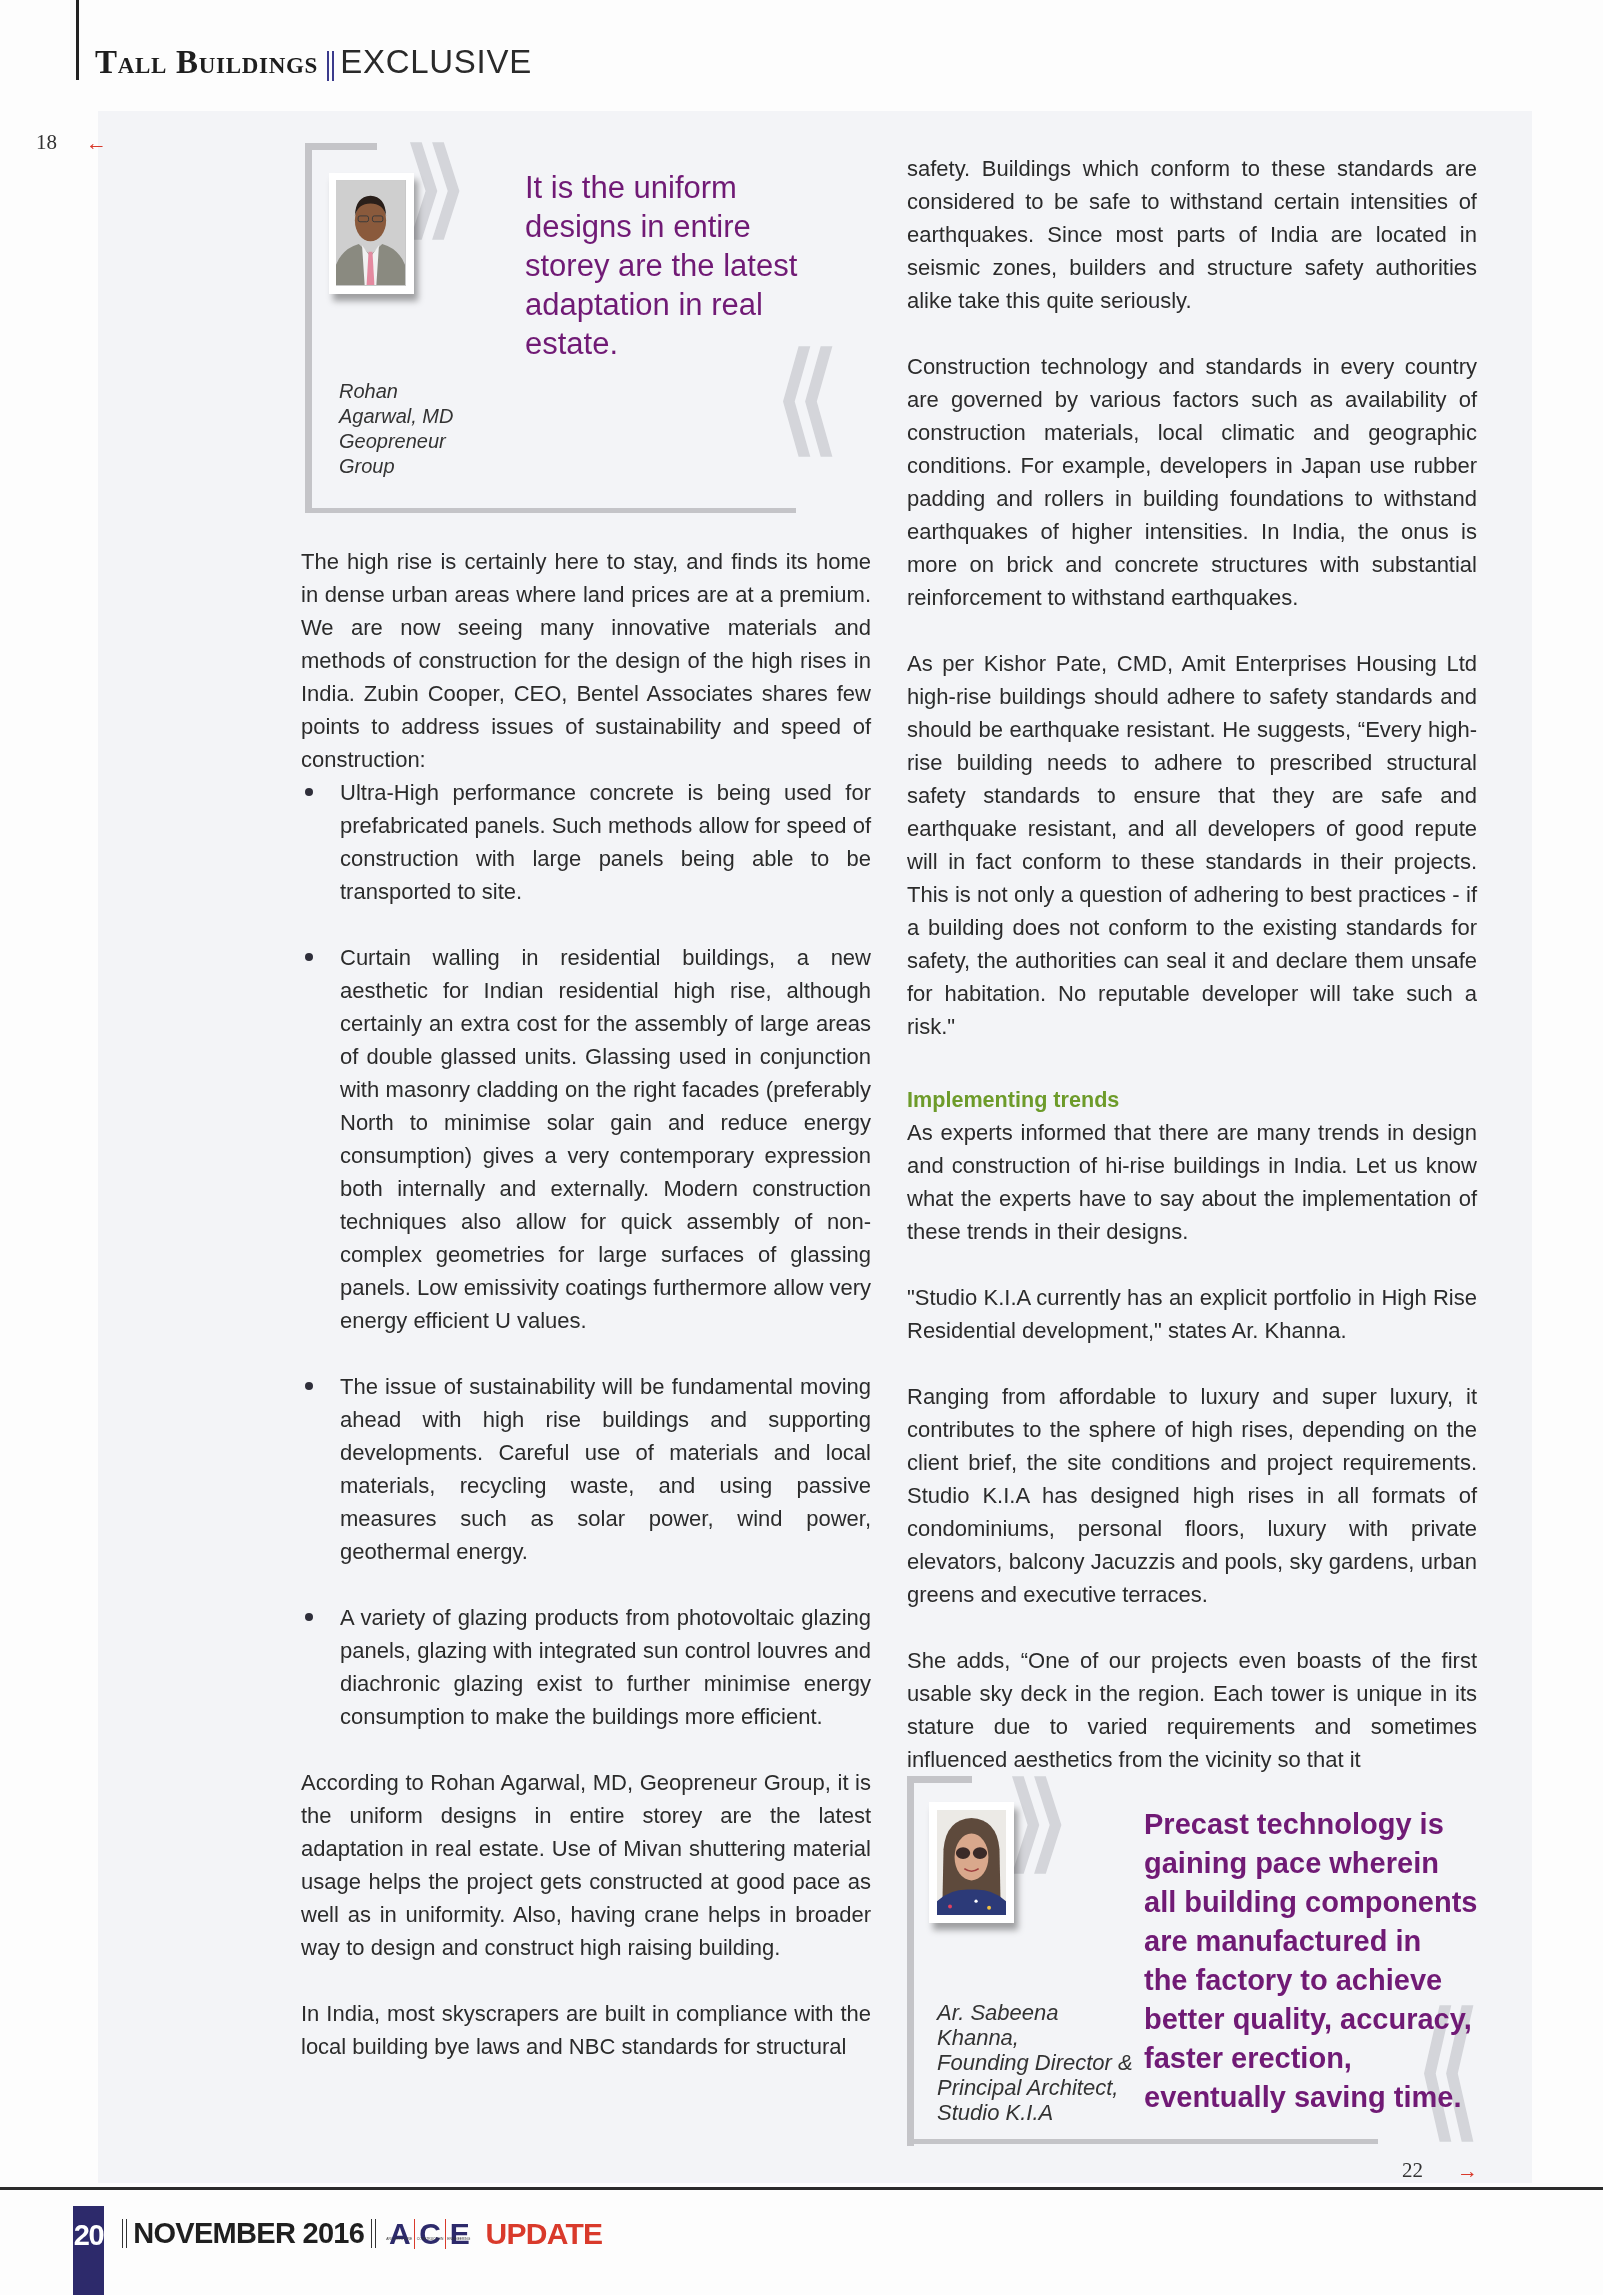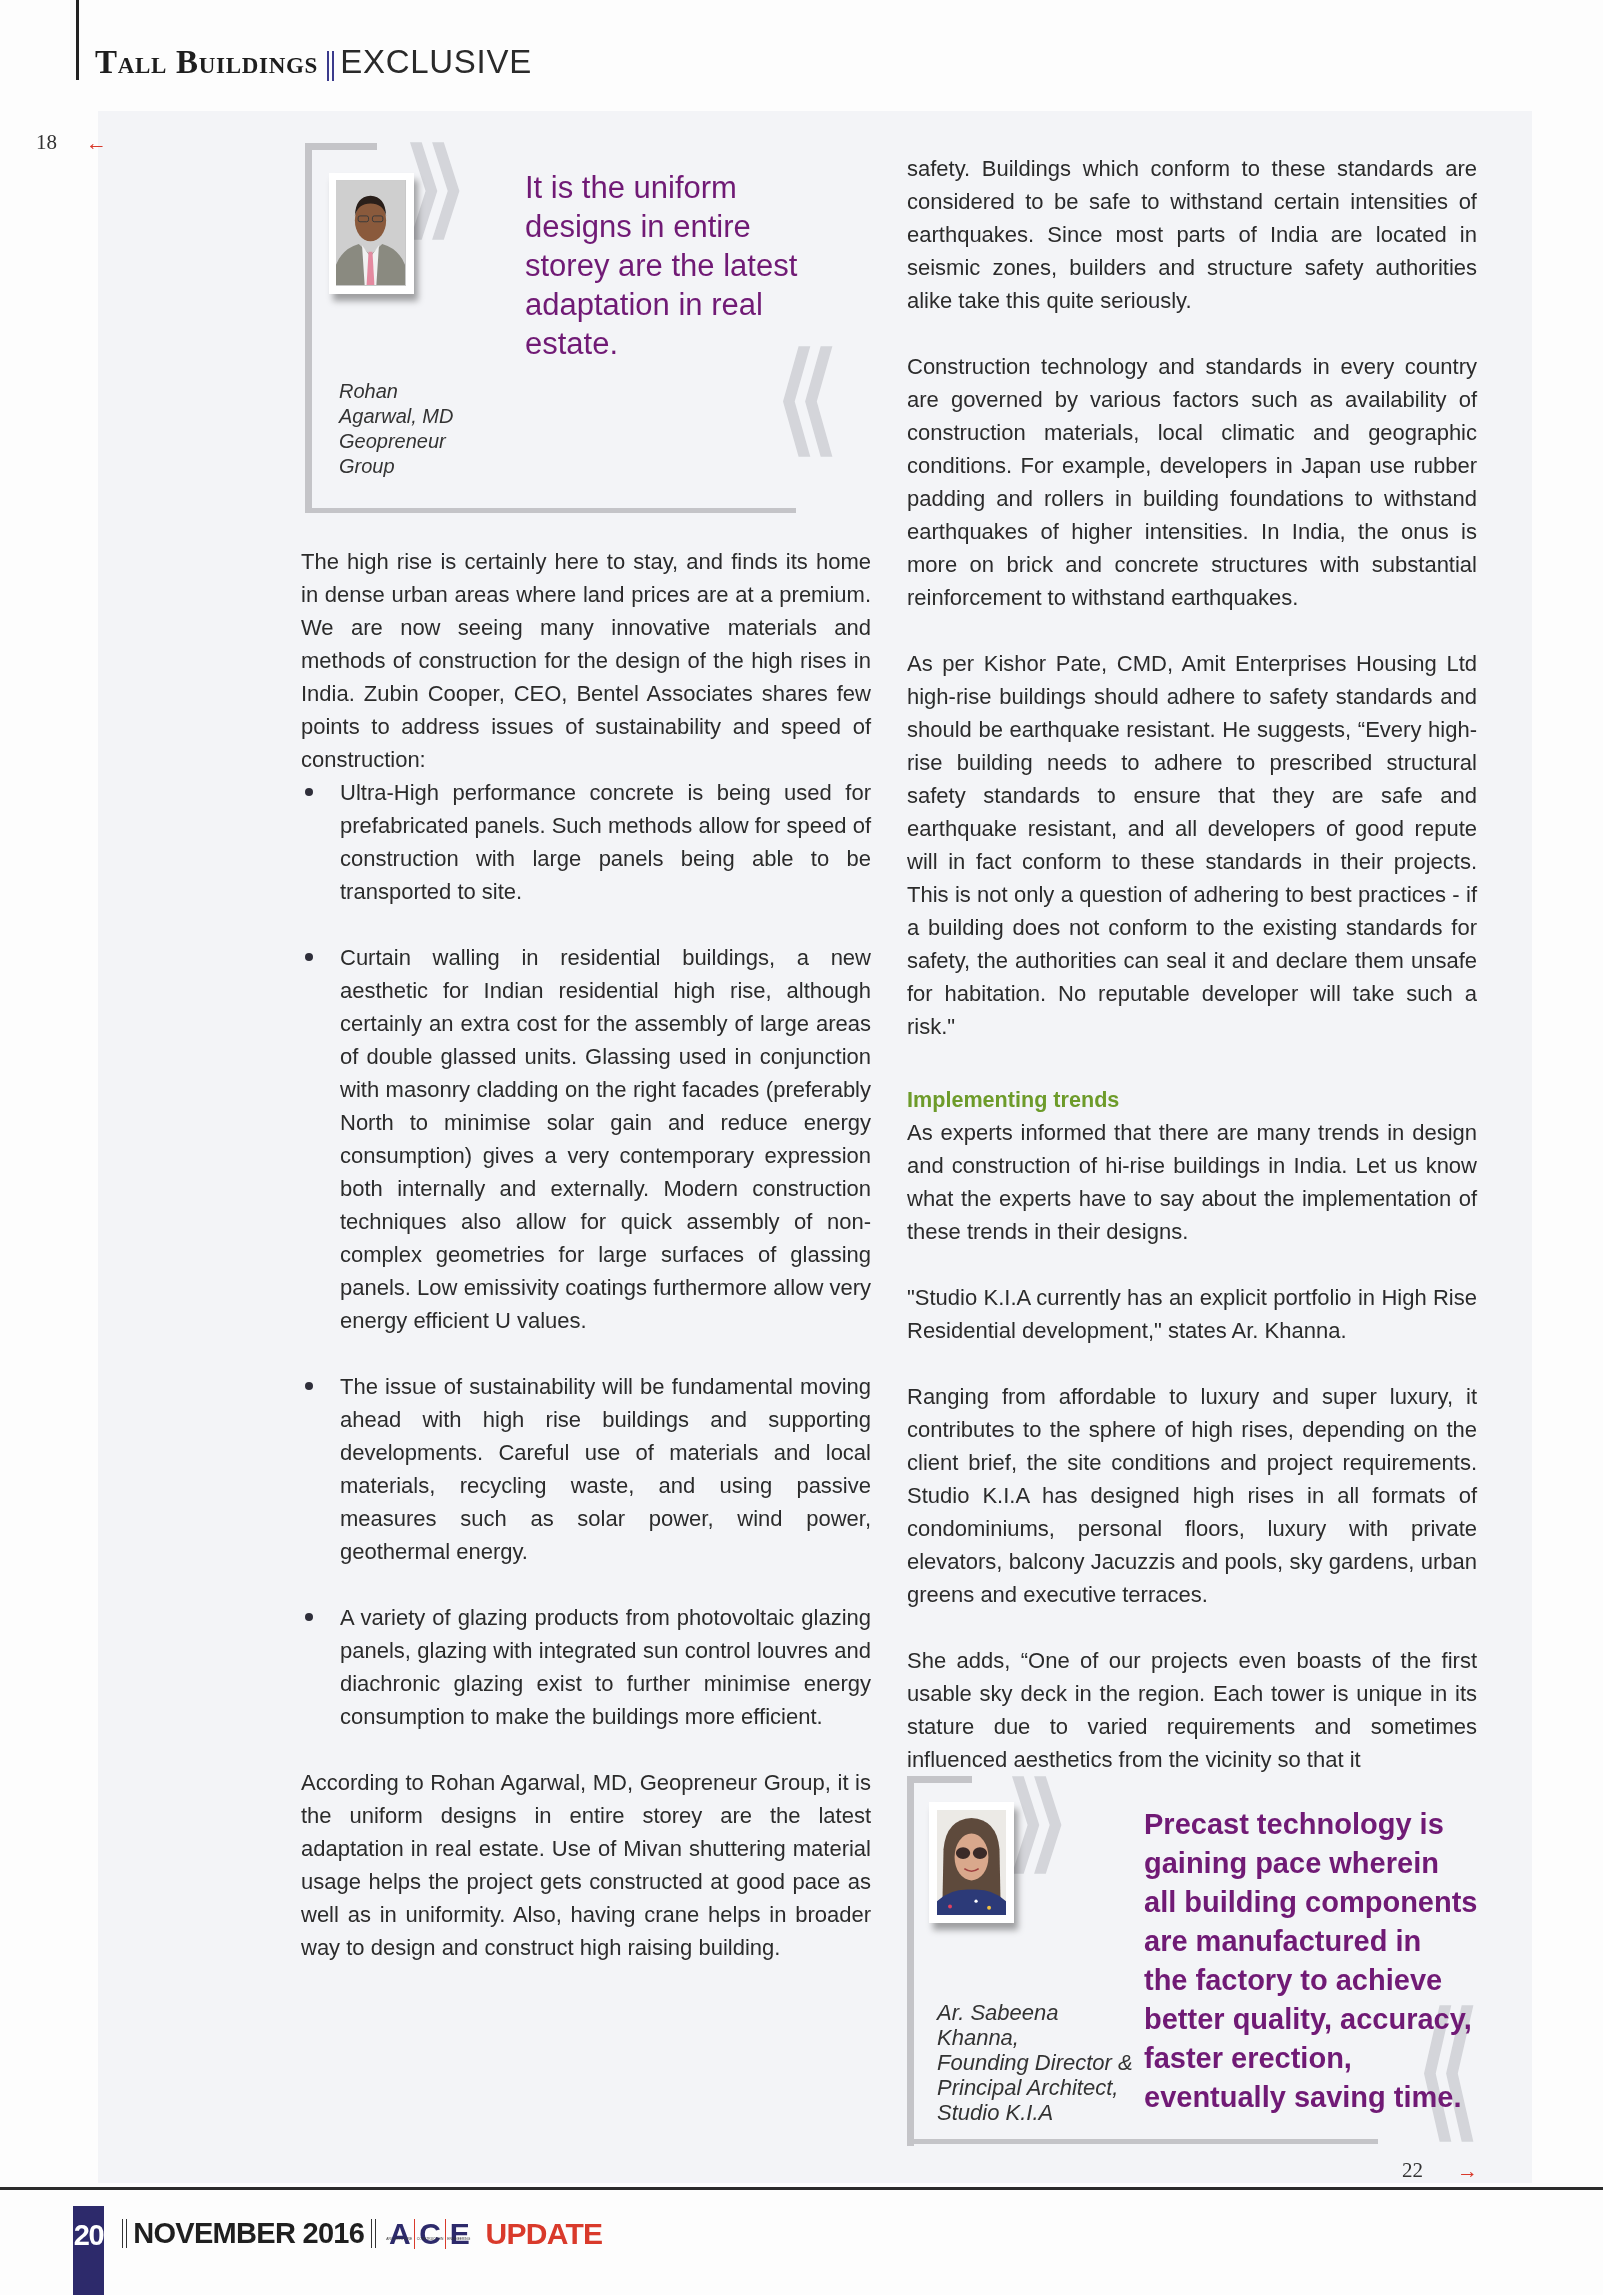--- a/index.html
+++ b/index.html
@@ -128,20 +128,21 @@
 
 <div class="abs col" style="left:301px; top:545px; width:570px;">
   <p class="noafter">The high rise is certainly here to stay, and finds its home in dense urban areas where land prices are at a premium. We are now seeing many innovative materials and methods of construction for the design of the high rises in India. Zubin Cooper, CEO, Bentel Associates shares few points to address issues of sustainability and speed of construction:</p>
   <ul>
     <li><span class="dot"></span><span>Ultra-High performance concrete is being used for prefabricated panels. Such methods allow for speed of construction with large panels being able to be transported to site.</span></li>
     <li><span class="dot"></span><span>Curtain walling in residential buildings, a new aesthetic for Indian residential high rise, although certainly an extra cost for the assembly of large areas of double glassed units. Glassing used in conjunction with masonry cladding on the right facades (preferably North to minimise solar gain and reduce energy consumption) gives a very contemporary expression both internally and externally. Modern construction techniques also allow for quick assembly of non-complex geometries for large surfaces of glassing panels. Low emissivity coatings furthermore allow very energy efficient U values.</span></li>
     <li><span class="dot"></span><span>The issue of sustainability will be fundamental moving ahead with high rise buildings and supporting developments. Careful use of materials and local materials, recycling waste, and using passive measures such as solar power, wind power, geothermal energy.</span></li>
     <li><span class="dot"></span><span>A variety of glazing products from photovoltaic glazing panels, glazing with integrated sun control louvres and diachronic glazing exist to further minimise energy consumption to make the buildings more efficient.</span></li>
   </ul>
   <p>According to Rohan Agarwal, MD, Geopreneur Group, it is the uniform designs in entire storey are the latest adaptation in real estate. Use of Mivan shuttering material usage helps the project gets constructed at good pace as well as in uniformity. Also, having crane helps in broader way to design and construct high raising building.</p>
+  <p class="noafter">In India, most skyscrapers are built in compliance with the local building bye laws and NBC standards for structural</p>
 </div>
 
 <div class="abs col" style="left:907px; top:152px; width:570px;">
   <p>safety. Buildings which conform to these standards are considered to be safe to withstand certain intensities of earthquakes. Since most parts of India are located in seismic zones, builders and structure safety authorities alike take this quite seriously.</p>
   <p>Construction technology and standards in every country are governed by various factors such as availability of construction materials, local climatic and geographic conditions. For example, developers in Japan use rubber padding and rollers in building foundations to withstand earthquakes of higher intensities. In India, the onus is more on brick and concrete structures with substantial reinforcement to withstand earthquakes.</p>
   <p>As per Kishor Pate, CMD, Amit Enterprises Housing Ltd high-rise buildings should adhere to safety standards and should be earthquake resistant. He suggests, “Every high-rise building needs to adhere to prescribed structural safety standards to ensure that they are safe and earthquake resistant, and all developers of good repute will in fact conform to these standards in their projects. This is not only a question of adhering to best practices - if a building does not conform to the existing standards for safety, the authorities can seal it and declare them unsafe for habitation. No reputable developer will take such a risk."</p>
   <div class="subhead">Implementing trends</div>
   <p>As experts informed that there are many trends in design and construction of hi-rise buildings in India. Let us know what the experts have to say about the implementation of these trends in their designs.</p>
   <p>"Studio K.I.A currently has an explicit portfolio in High Rise Residential development," states Ar. Khanna.</p>
   <p>Ranging from affordable to luxury and super luxury, it contributes to the sphere of high rises, depending on the client brief, the site conditions and project requirements. Studio K.I.A has designed high rises in all formats of condominiums, personal floors, luxury with private elevators, balcony Jacuzzis and pools, sky gardens, urban greens and executive terraces.</p>

